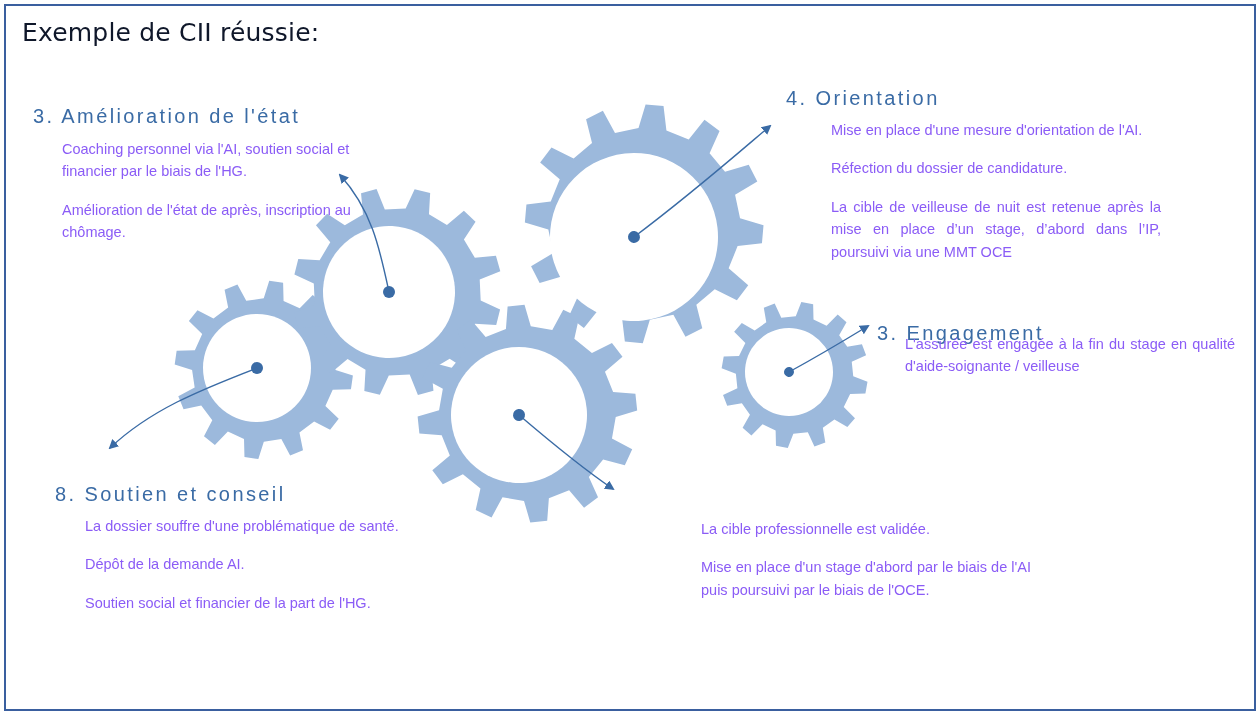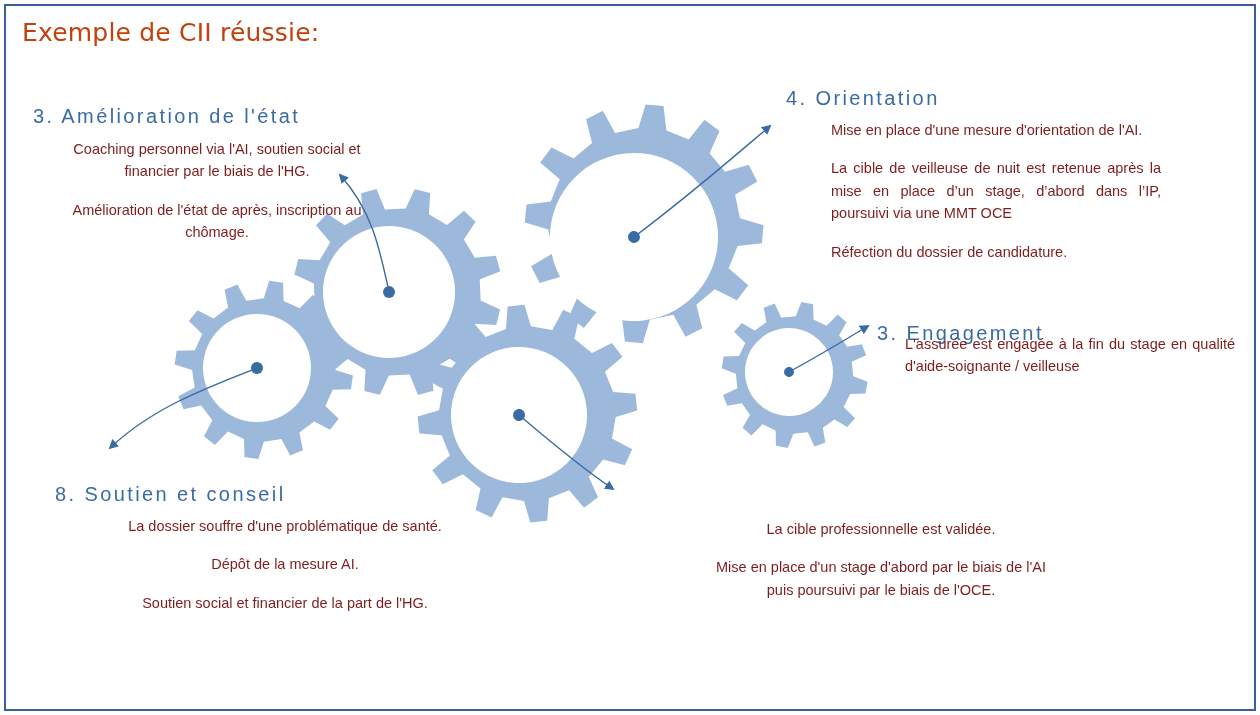--- a/index.html
+++ b/index.html
@@ -26,47 +26,46 @@
     height: 707px;
     box-sizing: border-box;
     border: 2px solid #3a5f9f;
     background: #ffffff;
   }
   .title {
     position: absolute;
     left: 22px;
     top: 18px;
     font-size: 25px;
-    color: #c2410c;
+    color: #0f172a;
     font-family: "DejaVu Sans", sans-serif;
     letter-spacing: 0.2px;
   }
   svg.gears {
     position: absolute;
     left: 0;
     top: 0;
     width: 1260px;
     height: 715px;
   }
   .heading {
     position: absolute;
     color: #3a6ba5;
     font-size: 20px;
     letter-spacing: 2.4px;
     white-space: nowrap;
   }
   .body {
     position: absolute;
-    color: #7f1d1d;
+    color: #8b5cf6;
     font-size: 14.5px;
     line-height: 1.55;
   }
   .body p {
     margin: 0 0 16px 0;
-    text-align: center;
   }
   .body p:last-child {
     margin-bottom: 0;
   }
   .just p {
     text-align: justify;
   }
 
   
   #blk2-head { left: 33px;  top: 105px; }
@@ -160,33 +159,33 @@
 
   <div class="heading" id="blk2-head">3. Amélioration de l'état</div>
   <div class="body" id="blk2-body">
     <p>Coaching personnel via l'AI, soutien social et financier par le biais de l'HG.</p>
     <p>Amélioration de l'état de après, inscription au chômage.</p>
   </div>
 
   <div class="heading" id="blk4-head">4. Orientation</div>
   <div class="body just" id="blk4-body">
     <p>Mise en place d'une mesure d'orientation de l'AI.</p>
+    <p>Réfection du dossier de candidature.</p>
     <p>La cible de veilleuse de nuit est retenue après la mise en place d’un stage, d’abord dans l’IP, poursuivi via une MMT OCE</p>
-    <p>Réfection du dossier de candidature.</p>
   </div>
 
   <div class="heading" id="blk5-head">3. Engagement</div>
   <div class="body just" id="blk5-body">
     <p>L'assurée est engagée à la fin du stage en qualité d'aide-soignante / veilleuse</p>
   </div>
 
   <div class="heading" id="blk1-head">8. Soutien et conseil</div>
   <div class="body" id="blk1-body">
     <p>La dossier souffre d'une problématique de santé.</p>
-    <p>Dépôt de la mesure AI.</p>
+    <p>Dépôt de la demande AI.</p>
     <p>Soutien social et financier de la part de l'HG.</p>
   </div>
 
   <div class="body" id="blk3-body">
     <p>La cible professionnelle est validée.</p>
     <p>Mise en place d'un stage d'abord par le biais de l'AI puis poursuivi par le biais de l'OCE.</p>
   </div>
 </div>
 
 </body></html>

